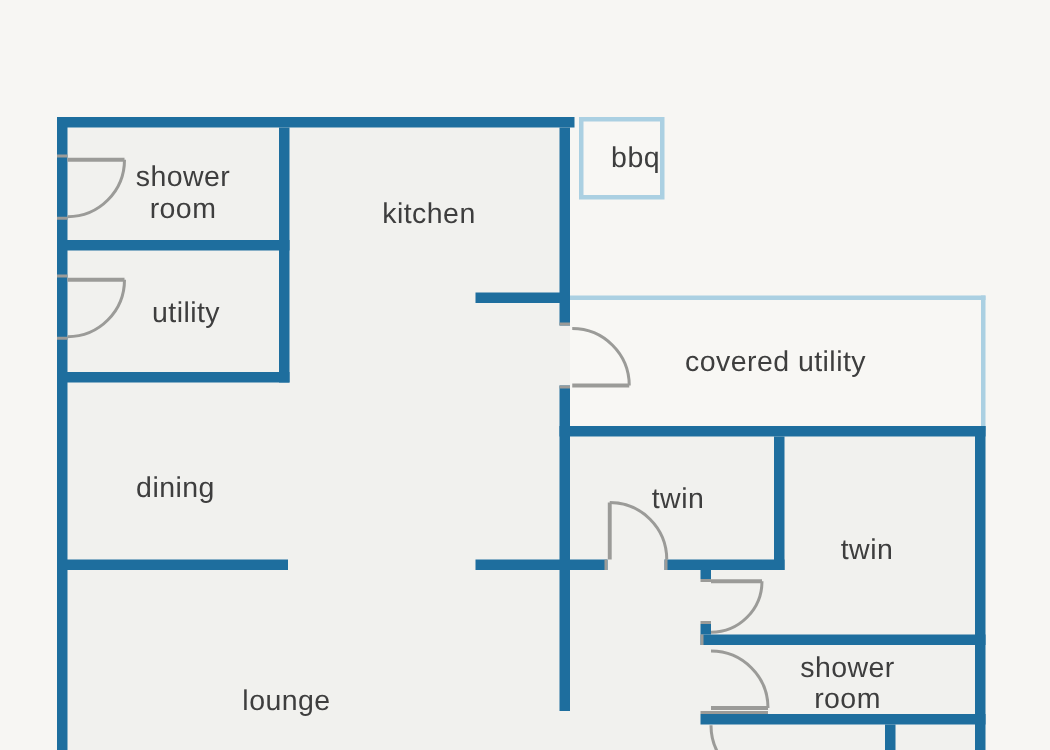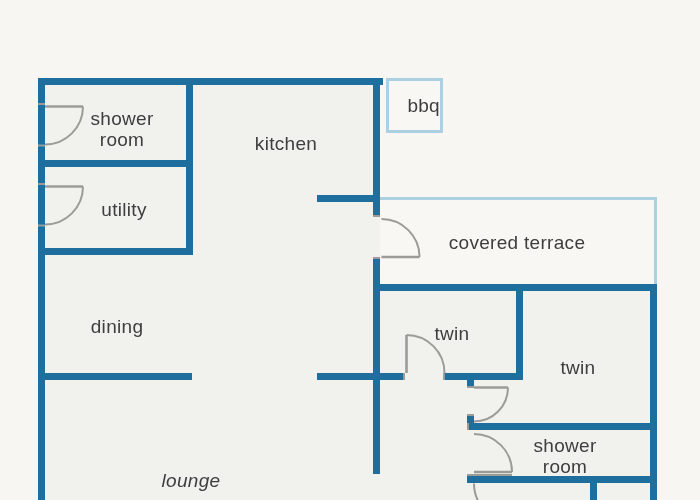--- a/index.html
+++ b/index.html
@@ -108,22 +108,22 @@
     <path d="M474,483.5 A38,38 0 0 0 512,521.5"></path>
   </svg>
 
   <div class="room-label" style="left:122px;top:129px;">
     <div>shower</div>
     <div>room</div>
   </div>
   <div class="room-label" style="left:286px;top:143px;text-align:right;">kitchen</div>
   <div class="room-label" style="left:124px;top:209px;">utility</div>
   <div class="room-label" style="left:117px;top:312px;margin-top:14px;">dining</div>
-  <div class="room-label" style="left:191px;top:480px;font-style:italic;">lounge</div>
-  <div class="room-label" style="left:517px;top:242px;">covered terrace</div>
+  <div class="room-label" style="left:191px;top:468px;">lounge</div>
+  <div class="room-label" style="left:517px;top:242px;">covered utility</div>
   <div class="room-label" style="left:452px;top:333px;">twin</div>
   <div class="room-label" style="left:578px;top:367px;">twin</div>
   <div class="room-label" style="left:565px;top:456px;">
     <div>shower</div>
     <div>room</div>
   </div>
 
 </div>
 
 </body></html>

